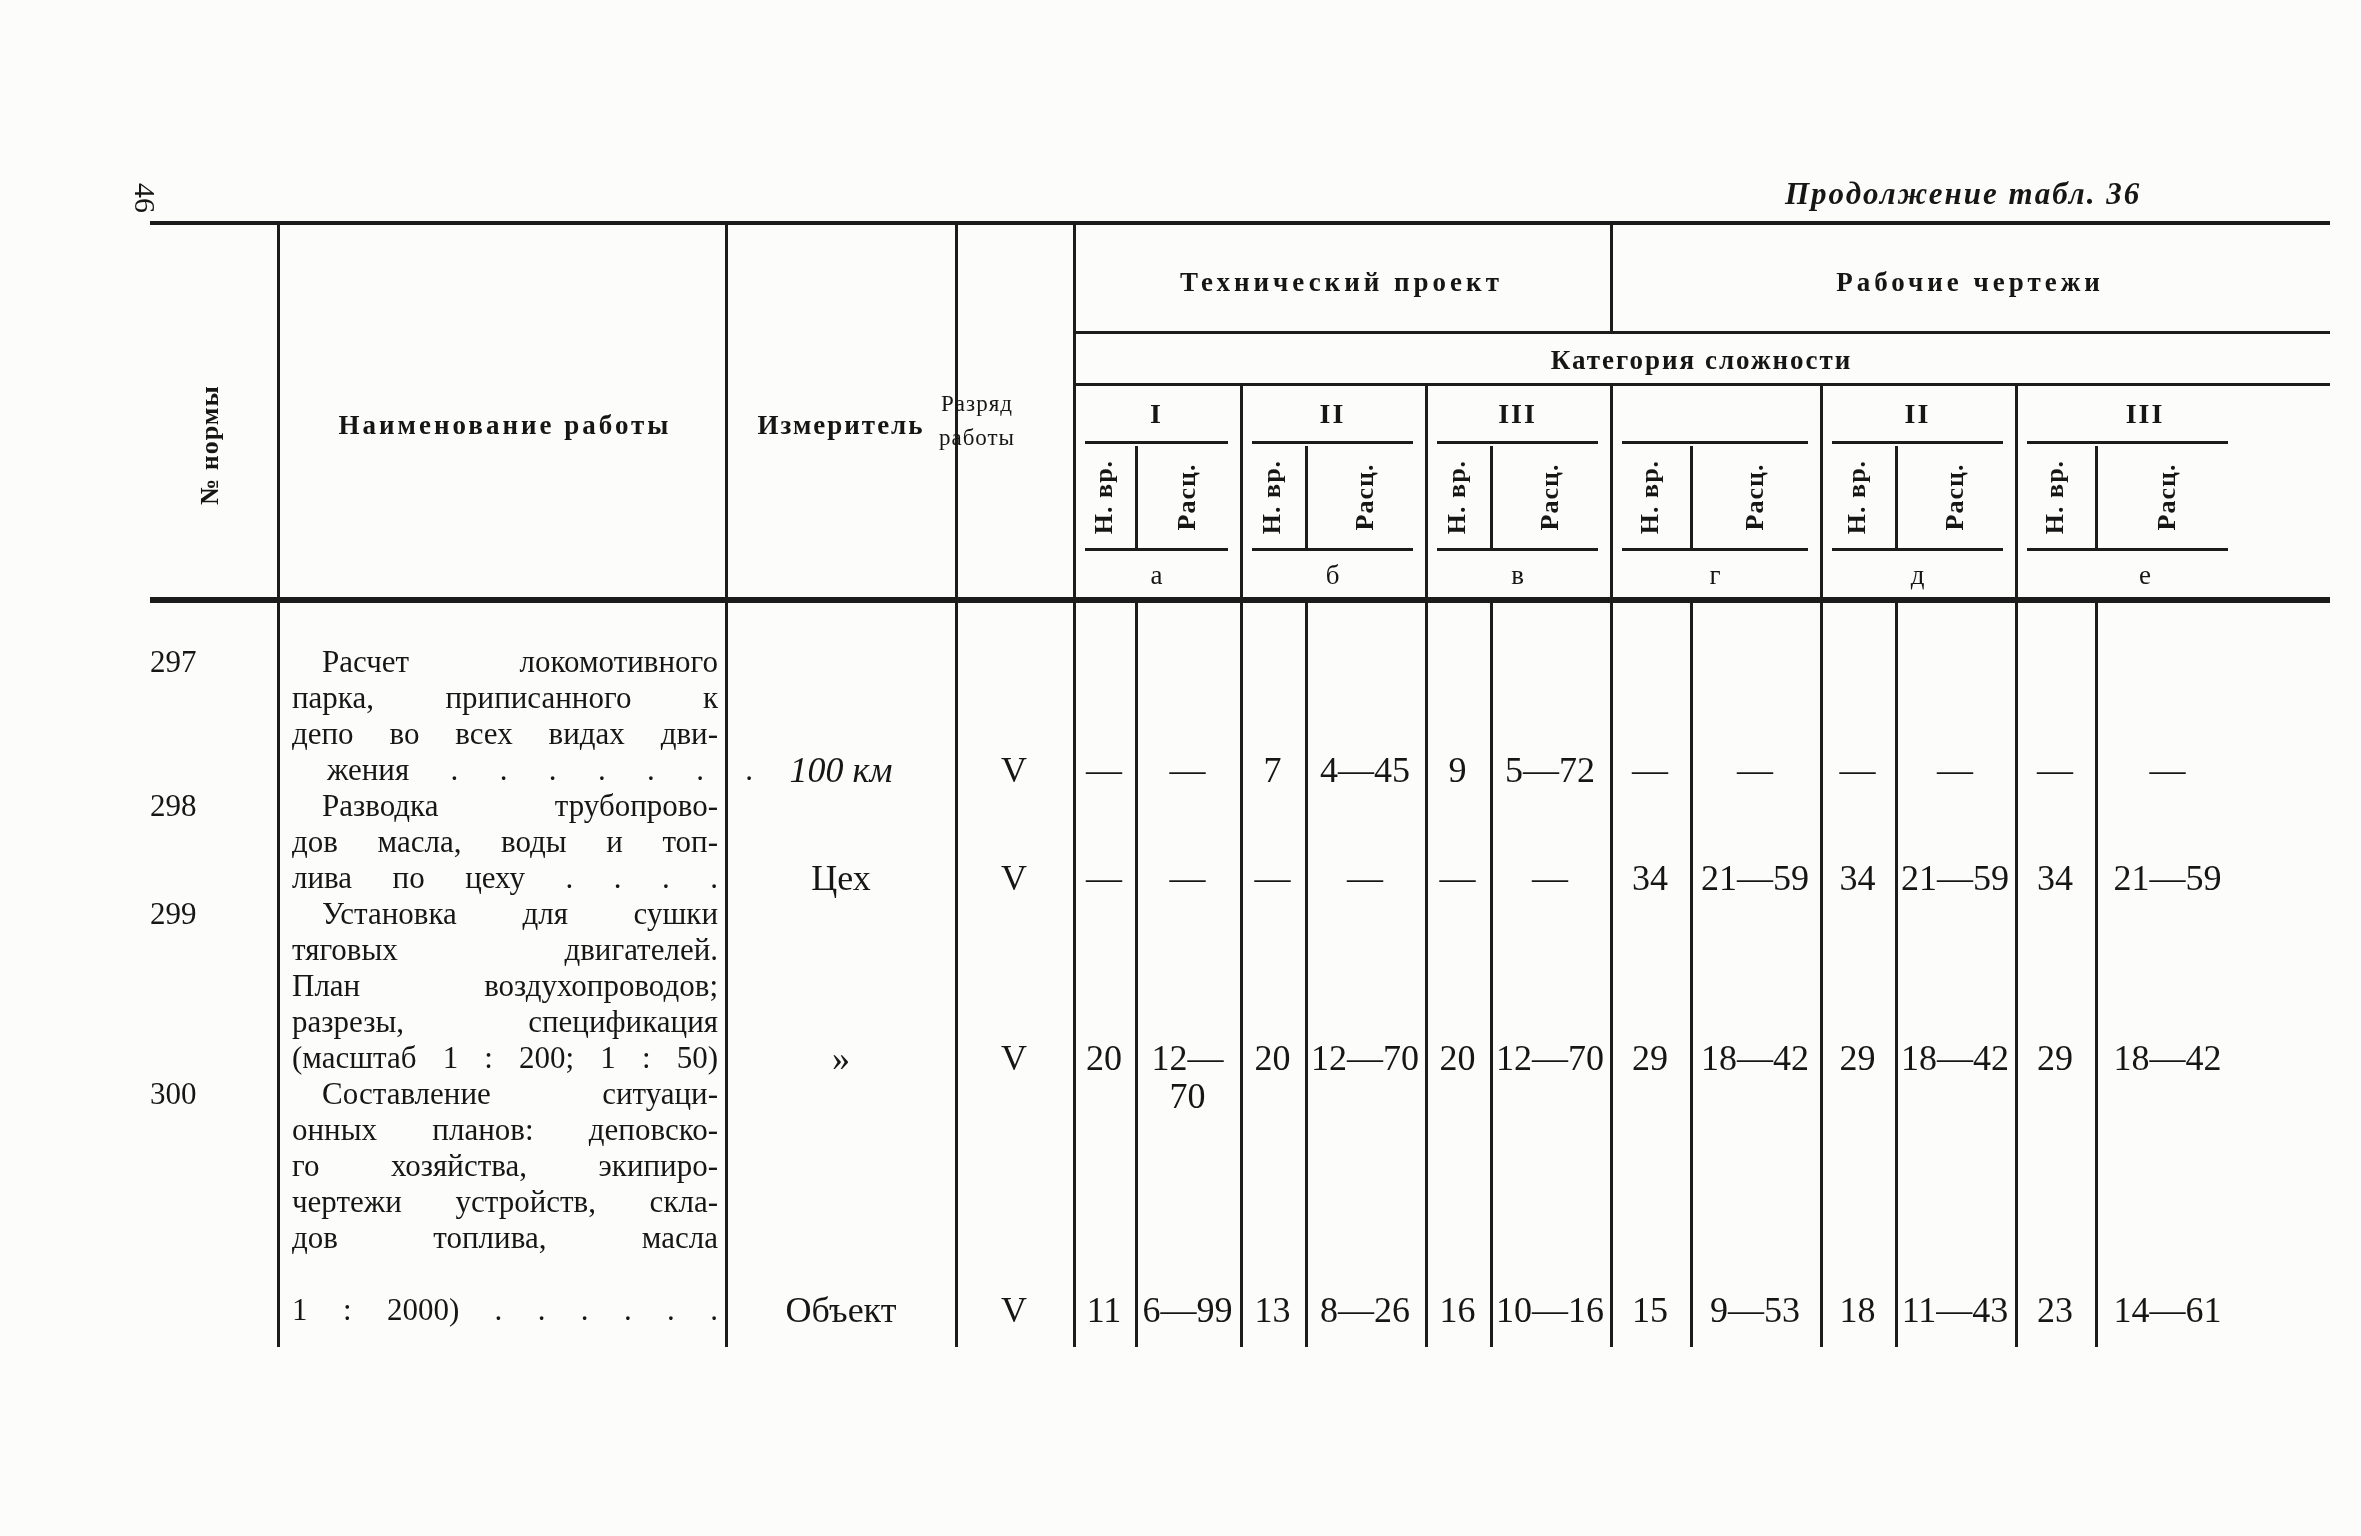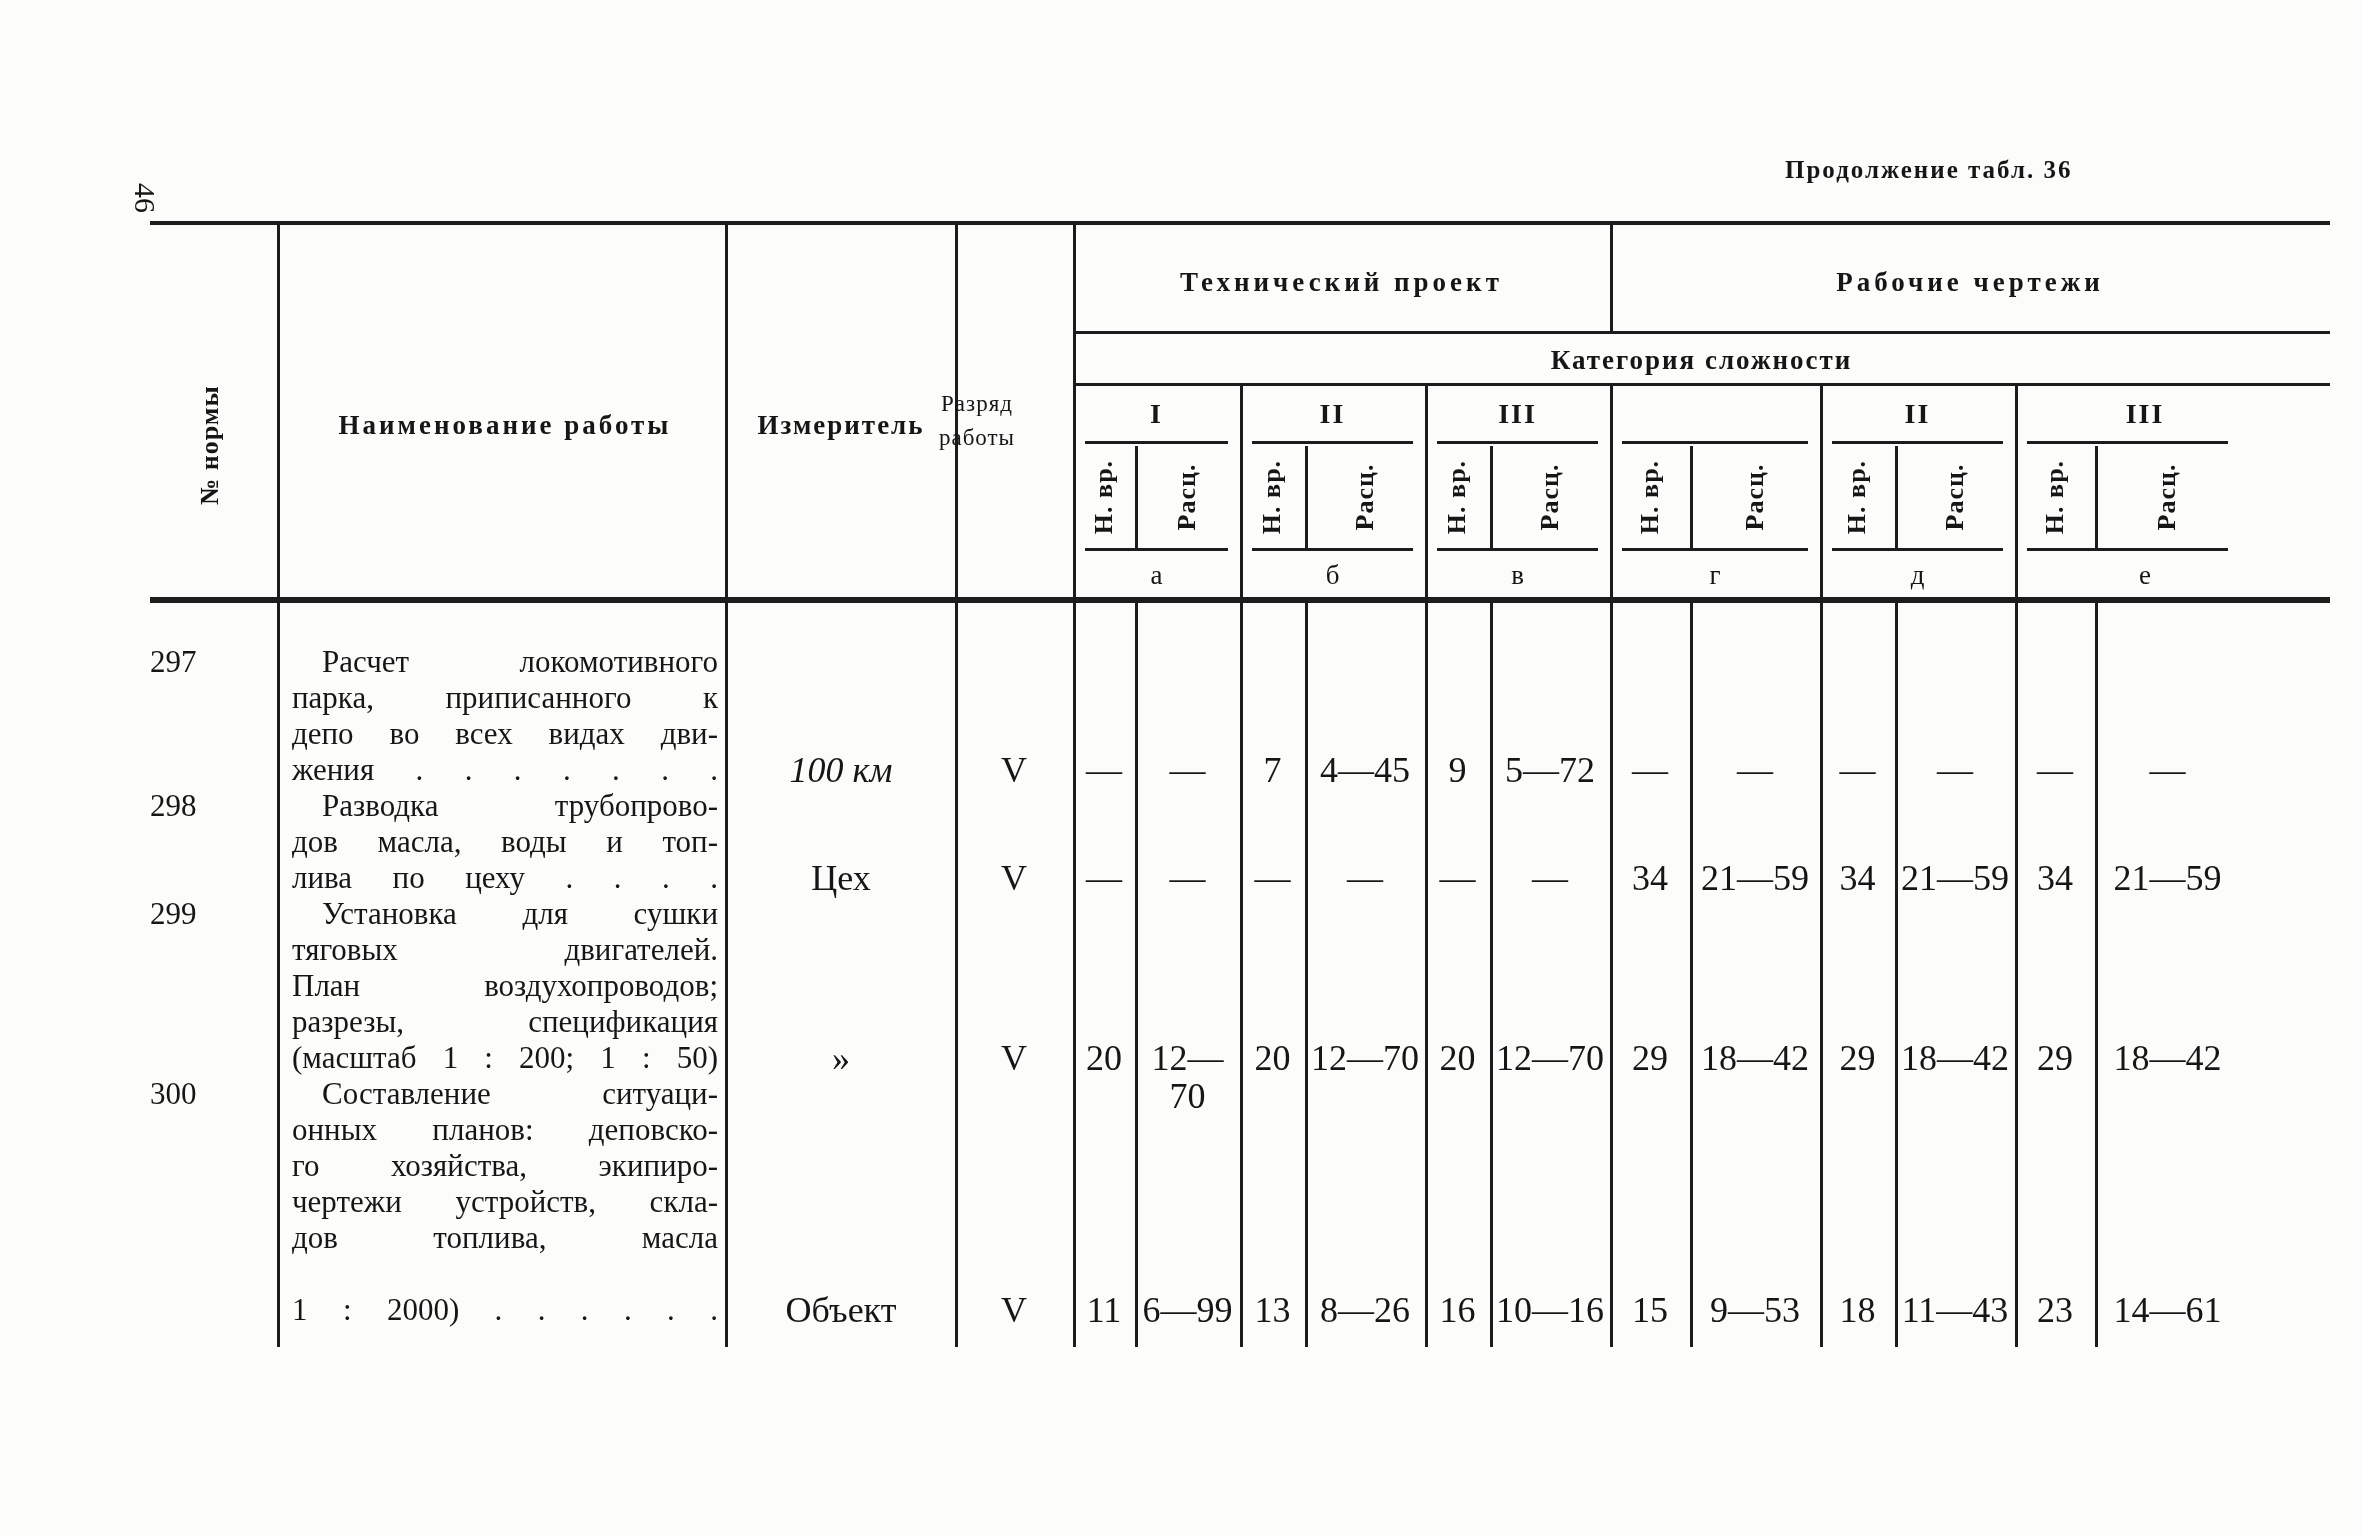--- a/index.html
+++ b/index.html
@@ -36,21 +36,21 @@
   .c2{left:1240px;width:65px;}  .c3{left:1305px;width:120px;}
   .c4{left:1425px;width:65px;}  .c5{left:1490px;width:120px;}
   .c6{left:1610px;width:80px;}  .c7{left:1690px;width:130px;}
   .c8{left:1820px;width:75px;}  .c9{left:1895px;width:120px;}
   .c10{left:2015px;width:80px;} .c11{left:2095px;width:145px;}
   .r0{top:751px;} .r1{top:859px;} .r2{top:1039px;} .r3{top:1291px;}
   .izm{left:727px;width:228px;}
   .raz{left:955px;width:118px;}
   .it{font-style:italic;}
   
-  #title{position:absolute;left:1785px;top:156px;font-size:25px;font-weight:600;
+  #title{position:absolute;left:1785px;top:176px;font-size:31px;font-style:italic;font-weight:600;
          letter-spacing:2px;white-space:nowrap;}
   #pgnum{position:absolute;left:105px;top:158px;width:80px;height:80px;display:flex;align-items:center;
          justify-content:center;transform:rotate(90deg);font-size:30px;}
 </style>
 </head>
 <body>
 
 <div id="page">
 
   <div id="pgnum">46</div>
@@ -131,21 +131,21 @@
   <div class="let g1">б</div>
   <div class="let g2">в</div>
   <div class="let g3">г</div>
   <div class="let g4">д</div>
   <div class="let g5">е</div>
 
   <div class="rn" style="top:643px;">297</div>
   <div class="dl ind" style="top:643px;">Расчет локомотивного</div>
   <div class="dl" style="top:679px;">парка, приписанного к</div>
   <div class="dl" style="top:715px;">депо во всех видах дви-</div>
-  <div class="dl" style="top:751px;">жения . . . . . . .</div>
+  <div class="dl" style="top:751px;margin-left:35px;">жения . . . . . . .</div>
   <div class="vc izm r0 it">100&nbsp;км</div>
   <div class="vc raz r0">V</div>
   <div class="vc c0 r0">—</div>
   <div class="vc c1 r0">—</div>
   <div class="vc c2 r0">7</div>
   <div class="vc c3 r0">4—45</div>
   <div class="vc c4 r0">9</div>
   <div class="vc c5 r0">5—72</div>
   <div class="vc c6 r0">—</div>
   <div class="vc c7 r0">—</div>

